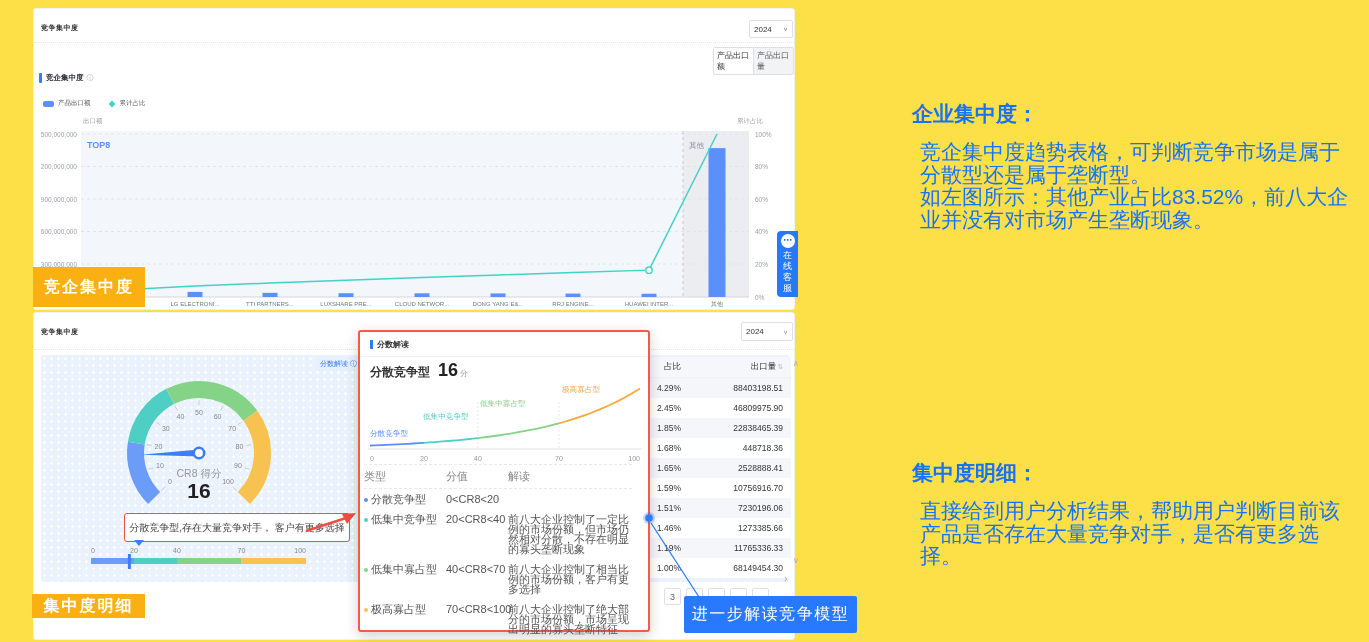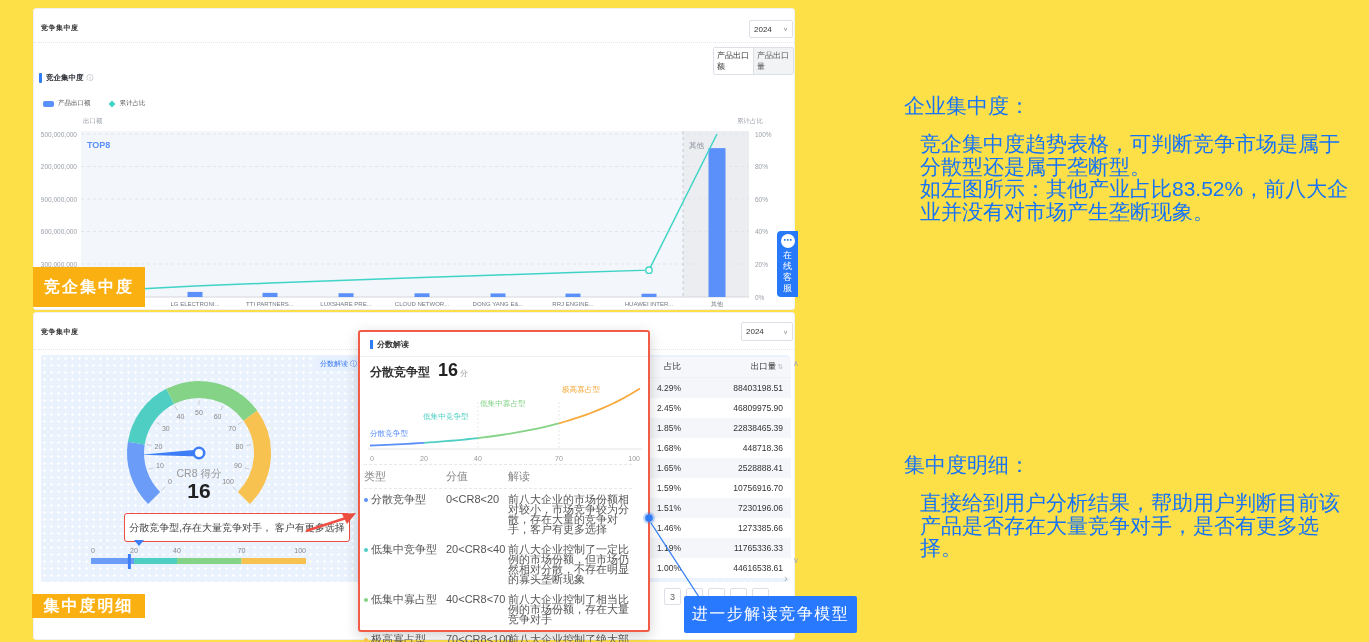--- a/index.html
+++ b/index.html
@@ -50,21 +50,21 @@
   #dtable .c1{width:62px;text-align:right;}
   #dtable .c2{flex:1;text-align:right;padding-right:8px;}
   .sort{color:#b8bcc4;font-size:7px;margin-left:1px;}
   .scroll-glyph{position:absolute;color:#a6abb5;font-size:8px;z-index:9;}
   .pager{position:absolute;width:15px;height:15px;border:1px solid #dcdfe6;border-radius:2px;background:#fff;color:#606266;font-size:9px;display:flex;align-items:center;justify-content:center;z-index:12;}
   #cta-button{position:absolute;left:684px;top:596px;width:173px;height:37px;background:#2979ff;color:#fff;font-size:16px;letter-spacing:1.5px;display:flex;align-items:center;justify-content:center;z-index:40;border-radius:2px;}
   #cs-widget{position:absolute;left:777px;top:231px;width:21px;height:66px;background:#2879f9;border-radius:4px 0 0 4px;z-index:15;display:flex;flex-direction:column;align-items:center;padding-top:3px;box-sizing:border-box;}
   #cs-widget .cs-icon{width:14px;height:14px;border-radius:50%;background:#fff;color:#2879f9;font-size:9px;font-weight:bold;line-height:13px;text-align:center;margin-bottom:2px;}
   #cs-widget .cs-char{color:#fff;font-size:9px;line-height:11px;}
   .rtext{position:absolute;left:904px;width:466px;color:#1673f6;}
-  .rtext h3{margin:0;font-size:21px;font-weight:normal;line-height:23px;}
+  .rtext h3{margin:8px;font-size:21px;font-weight:bold;line-height:23px;}
   .rtext p{margin:16px;font-size:21px;font-weight:normal;line-height:22.5px;white-space:pre-line;}
   #rtext-1{top:94px;} #rtext-2{top:453px;}
   .ovl{position:absolute;z-index:25;pointer-events:none;}
 </style>
 </head>
 <body>
 
 <div id="stage">
 
   <div class="card" id="card-top">
@@ -234,21 +234,21 @@
           <div class="row">
             <div class="c1">1.46%</div>
             <div class="c2">1273385.66</div>
           </div>
           <div class="row">
             <div class="c1">1.19%</div>
             <div class="c2">11765336.33</div>
           </div>
           <div class="row">
             <div class="c1">1.00%</div>
-            <div class="c2">44616538.61</div>
+            <div class="c2">68149454.30</div>
           </div>
         </div>
     </div>
     <div class="scroll-glyph" style="left:759px;top:46px;">∧</div>
     <div class="scroll-glyph" style="left:759px;top:243px;">∨</div>
     <div class="scroll-glyph" style="left:750px;top:259px;font-size:11px;">›</div>
     <div class="pager" style="left:630px;top:275px;">
         <span>3</span>
       </div>
     <div class="pager" style="left:652px;top:275px;"></div>
@@ -292,31 +292,30 @@
     <div id="ptable">
       <div class="hd">
         <div>类型</div>
         <div>分值</div>
         <div>解读</div>
       </div>
       <div id="ptbody">
           <div class="row">
             <div><span class="dot" style="background:#5b8ff9"></span><span>分散竞争型</span></div>
             <div>0&lt;CR8&lt;20</div>
-            <div>前八大企业的市场份额相对较小，市场竞争较为分散，存在大量的竞争对手，客户有更多选择</div>
           </div>
           <div class="row">
             <div><span class="dot" style="background:#4fcfc4"></span><span>低集中竞争型</span></div>
             <div>20&lt;CR8&lt;40</div>
             <div>前八大企业控制了一定比例的市场份额，但市场仍然相对分散，不存在明显的寡头垄断现象</div>
           </div>
           <div class="row">
             <div><span class="dot" style="background:#85d387"></span><span>低集中寡占型</span></div>
             <div>40&lt;CR8&lt;70</div>
-            <div>前八大企业控制了相当比例的市场份额，存在大量竞争对手</div>
+            <div>前八大企业控制了相当比例的市场份额，客户有更多选择</div>
           </div>
           <div class="row">
             <div><span class="dot" style="background:#f7c250"></span><span>极高寡占型</span></div>
             <div>70&lt;CR8&lt;100</div>
             <div>前八大企业控制了绝大部分的市场份额，市场呈现出明显的寡头垄断特征</div>
           </div>
         </div>
     </div>
   </div>
 

